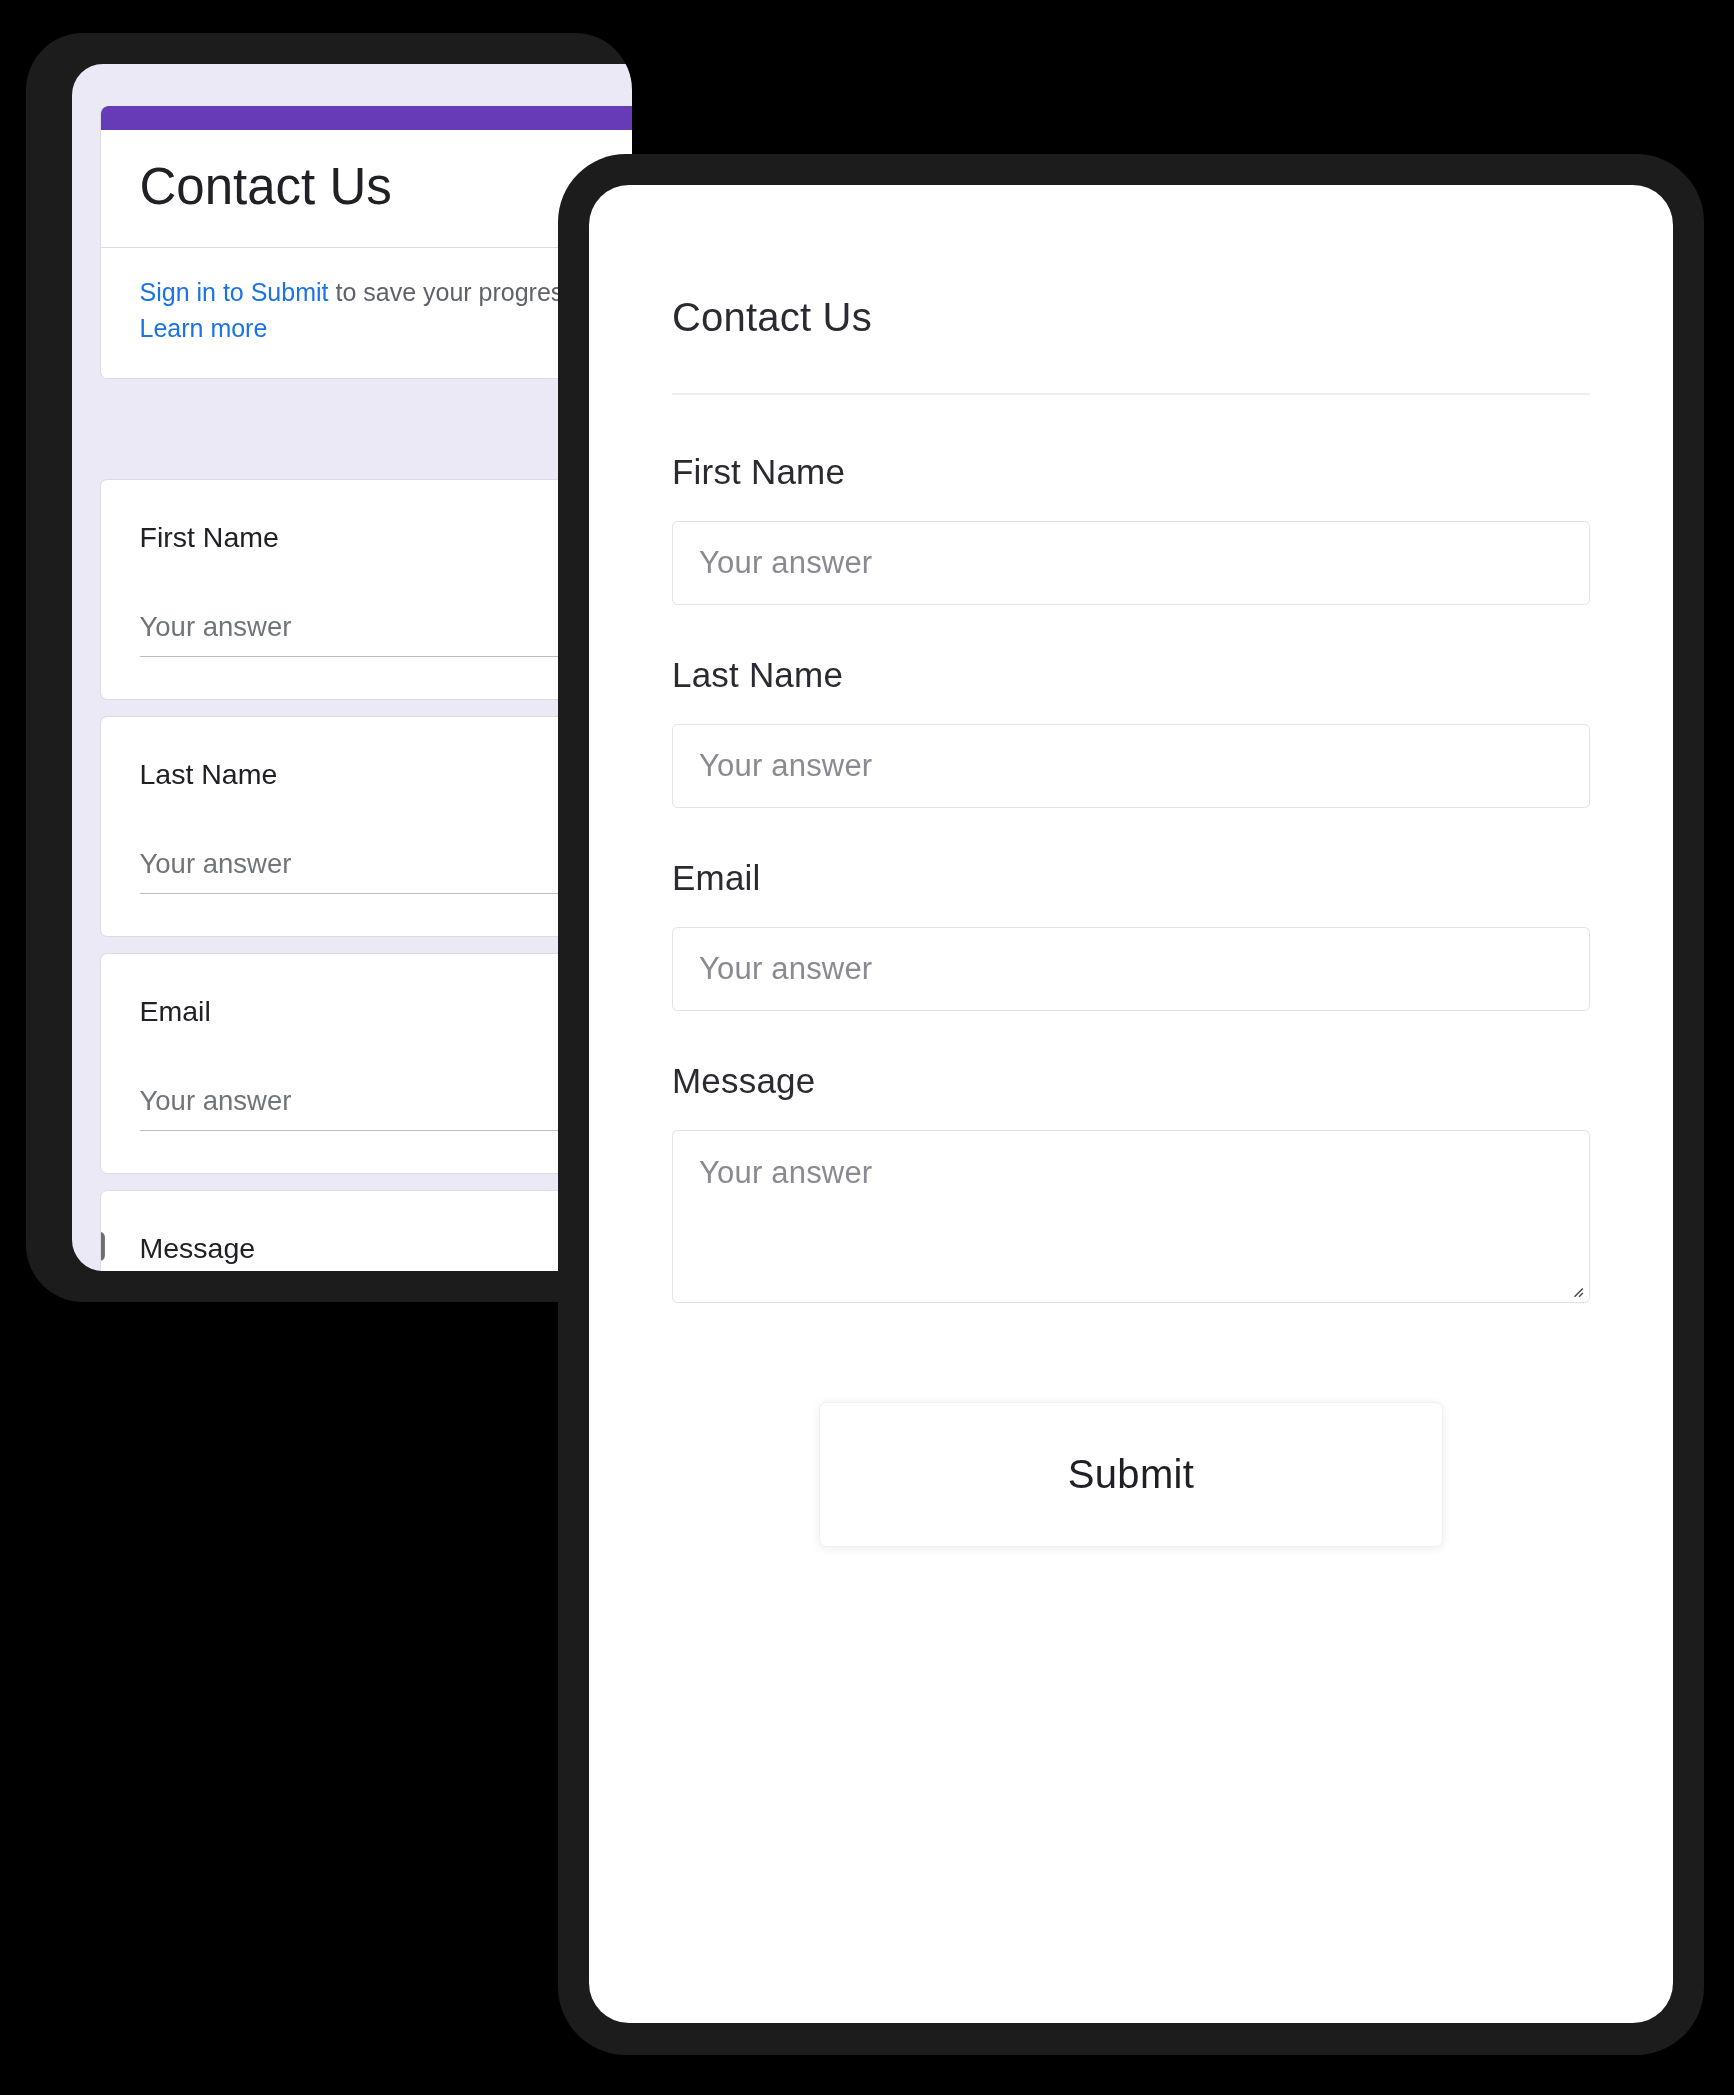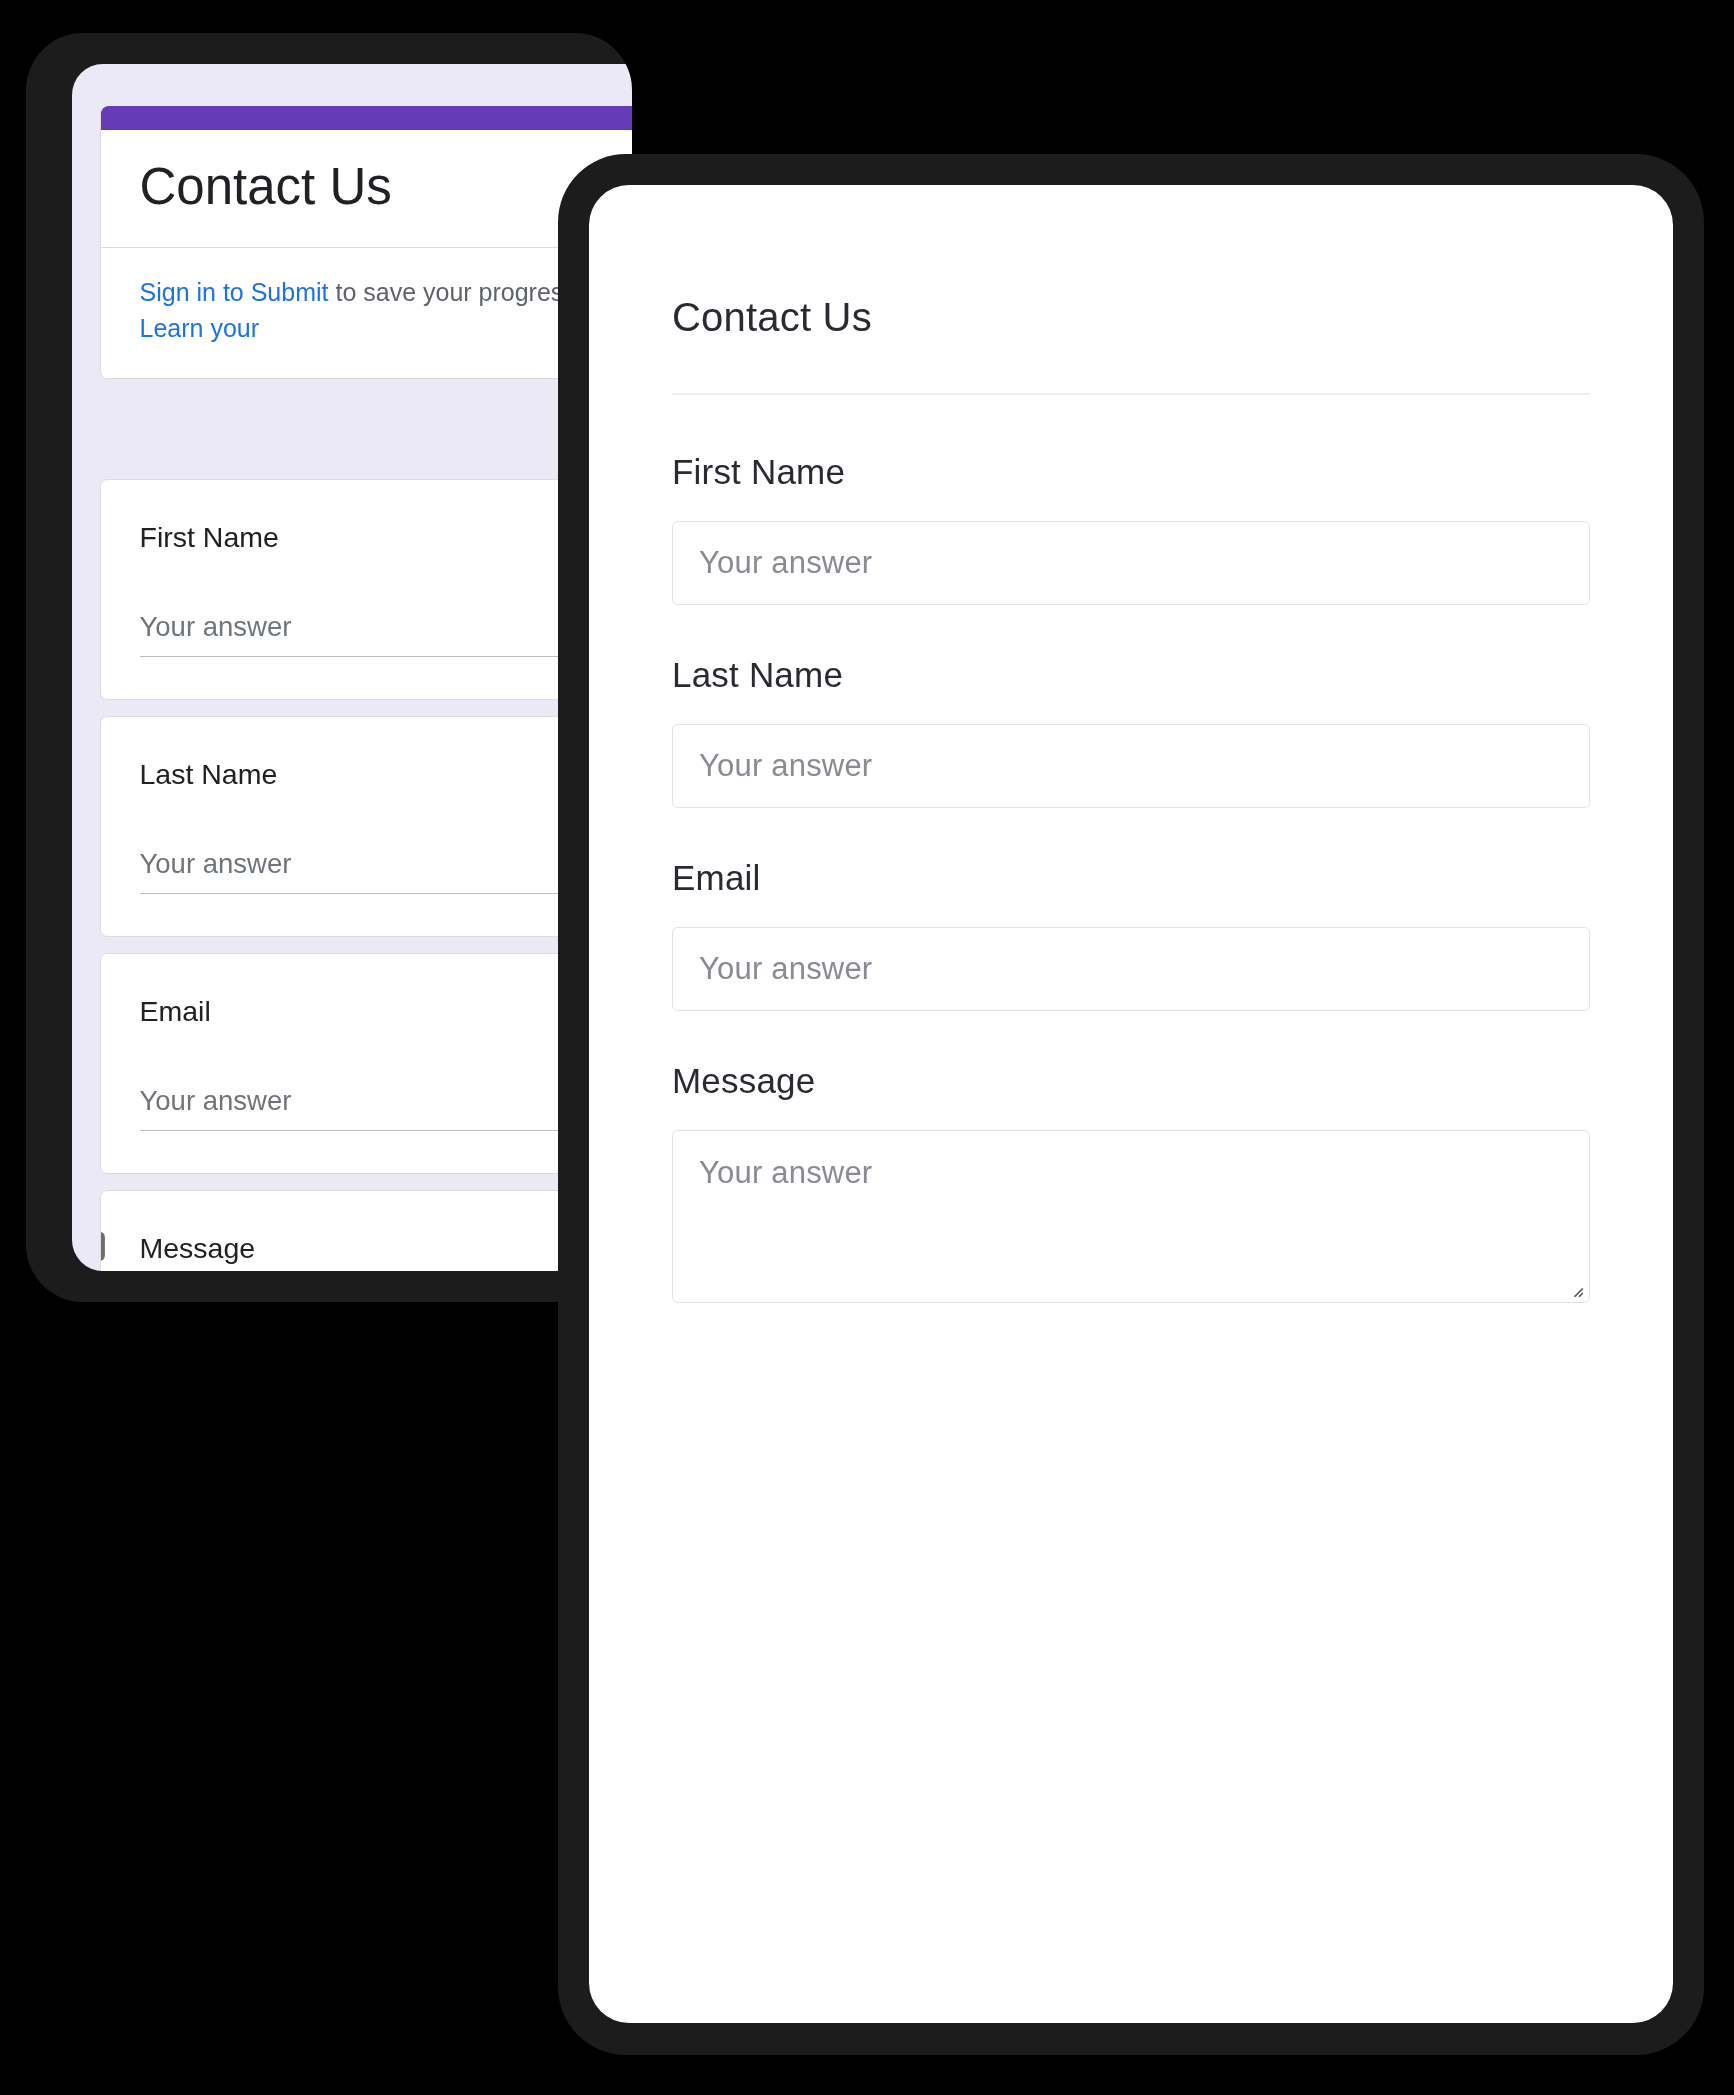--- a/index.html
+++ b/index.html
@@ -194,21 +194,21 @@
     <div class="screen-left">
 
       <div class="gform-head-card">
         <div class="gform-accent"></div>
         <div class="gform-title-wrap">
           <div class="gform-title">Contact Us</div>
         </div>
         <div class="gform-divider"></div>
         <div class="gform-signin">
           <span class="gform-link">Sign in to Submit</span><span> to save your progress.</span><br>
-          <span class="gform-link">Learn your</span>
+          <span class="gform-link">Learn more</span>
         </div>
       </div>
 
       <div class="gform-card" style="top:415px;">
         <div class="gform-card-label">First Name</div>
         <div class="gform-underline-input">
           <span class="gform-placeholder">Your answer</span>
         </div>
       </div>
 
@@ -274,19 +274,22 @@
             <span class="wform-ph">Your answer</span>
             <span class="resize-handle">
               <svg width="14.7" height="14.7" viewBox="0 0 16 16" xmlns="http://www.w3.org/2000/svg">
                 <path d="M15 6 L6 15" stroke="#4a4a4a" stroke-width="1.6"></path>
                 <path d="M15 11 L11 15" stroke="#4a4a4a" stroke-width="1.6"></path>
               </svg>
             </span>
           </div>
         </div>
 
+        <div class="wform-submit-wrap">
+          <div class="wform-submit">Submit</div>
+        </div>
 
       </div>
     </div>
   </div>
 
 </div>
 
 
 </body></html>

